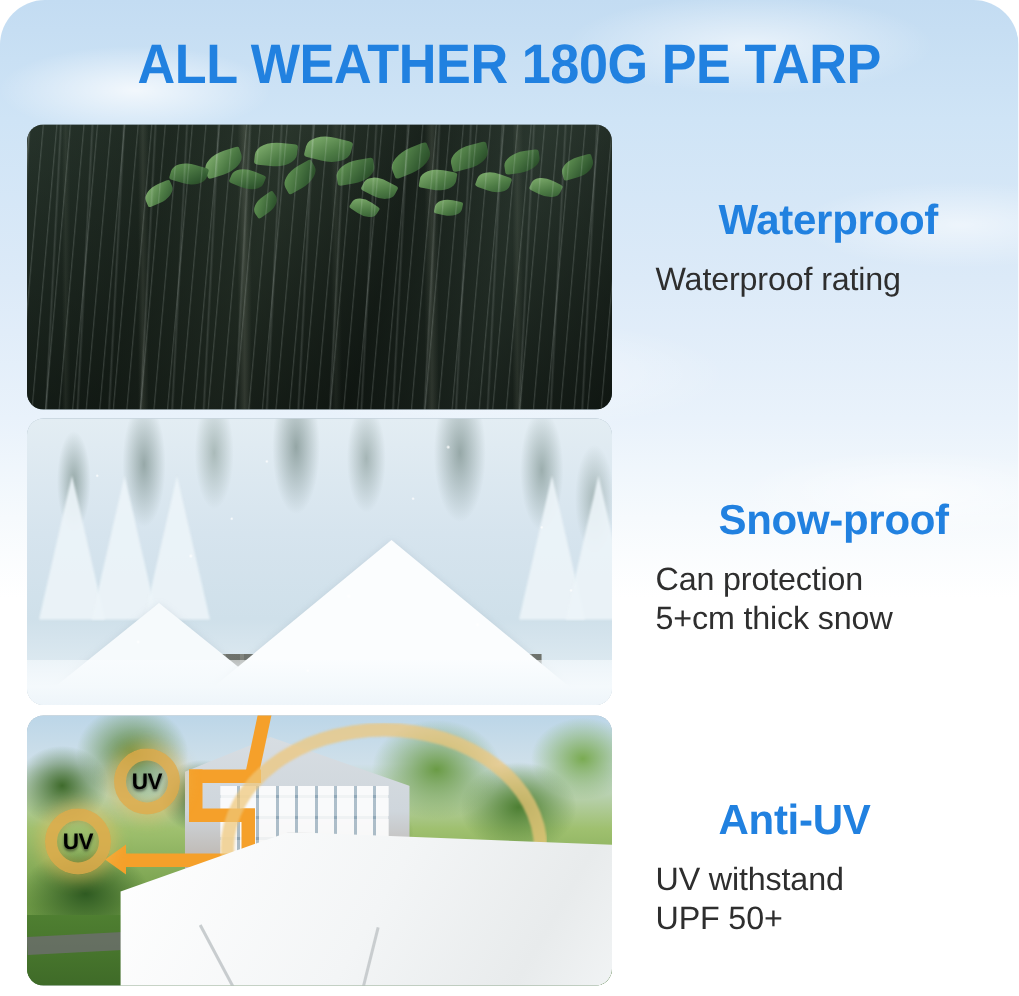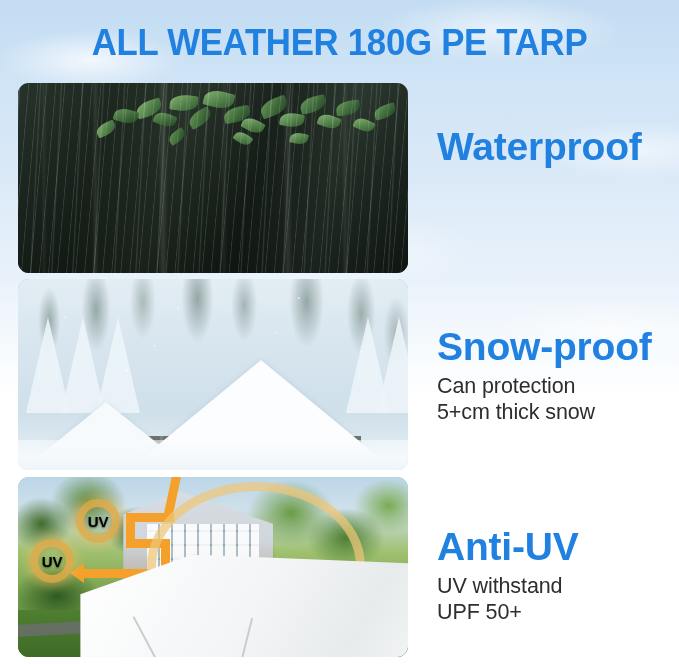--- a/index.html
+++ b/index.html
@@ -20,20 +20,21 @@
     overflow: hidden;
     background:
       linear-gradient(to bottom,
         #c3dcf2 0%,
         #cfe4f6 12%,
         #dceaf8 28%,
         #e9f2fb 42%,
         #f6fafd 52%,
         #ffffff 60%,
         #ffffff 100%);
+    border-radius: 30px;
   }
   
   #page::before {
     content: "";
     position: absolute;
     left: 0; top: 0; right: 0; height: 420px;
     background:
       radial-gradient(130px 42px at 90px 60px, rgba(255,255,255,0.75), rgba(255,255,255,0) 70%),
       radial-gradient(170px 46px at 500px 30px, rgba(255,255,255,0.6), rgba(255,255,255,0) 72%),
       radial-gradient(150px 40px at 640px 150px, rgba(255,255,255,0.55), rgba(255,255,255,0) 72%),
@@ -75,26 +76,27 @@
     position: absolute;
     inset: 0;
     overflow: hidden;
   }
   .text-col {
     position: absolute;
     left: 437px;
     width: 238px;
   }
   .head {
-    font-size: 39px;
+    font-size: 28px;
     line-height: 34px;
     font-weight: bold;
     color: #2181e0;
     letter-spacing: -0.2px;
     white-space: nowrap;
+    margin-left: 42px;
   }
   .body {
     margin-top: 9px;
     font-size: 21.5px;
     line-height: 26px;
     color: #2e2e2e;
     letter-spacing: -0.1px;
   }
   .body .ln { display: block; white-space: nowrap; }
 
@@ -381,20 +383,21 @@
           <div class="leaf d" style="left:150px; top:56px; width:18px; height:11px; transform:rotate(-34deg);"></div>
           <div class="leaf" style="left:272px; top:58px; width:18px; height:11px; transform:rotate(12deg);"></div>
         </div>
         <div class="rain-streaks"></div>
       </div>
     </div>
 
     <div class="text-col" style="top:130px;">
       <div class="head">Waterproof</div>
       <div class="body">
+        <span class="ln">Waterproof rating</span>
       </div>
     </div>
   </div>
 
   <div class="feature">
 
     <div class="card" id="card-snow">
       <div class="photo">
         <div class="snow-bg"></div>
         <div class="snow-forest"></div>

